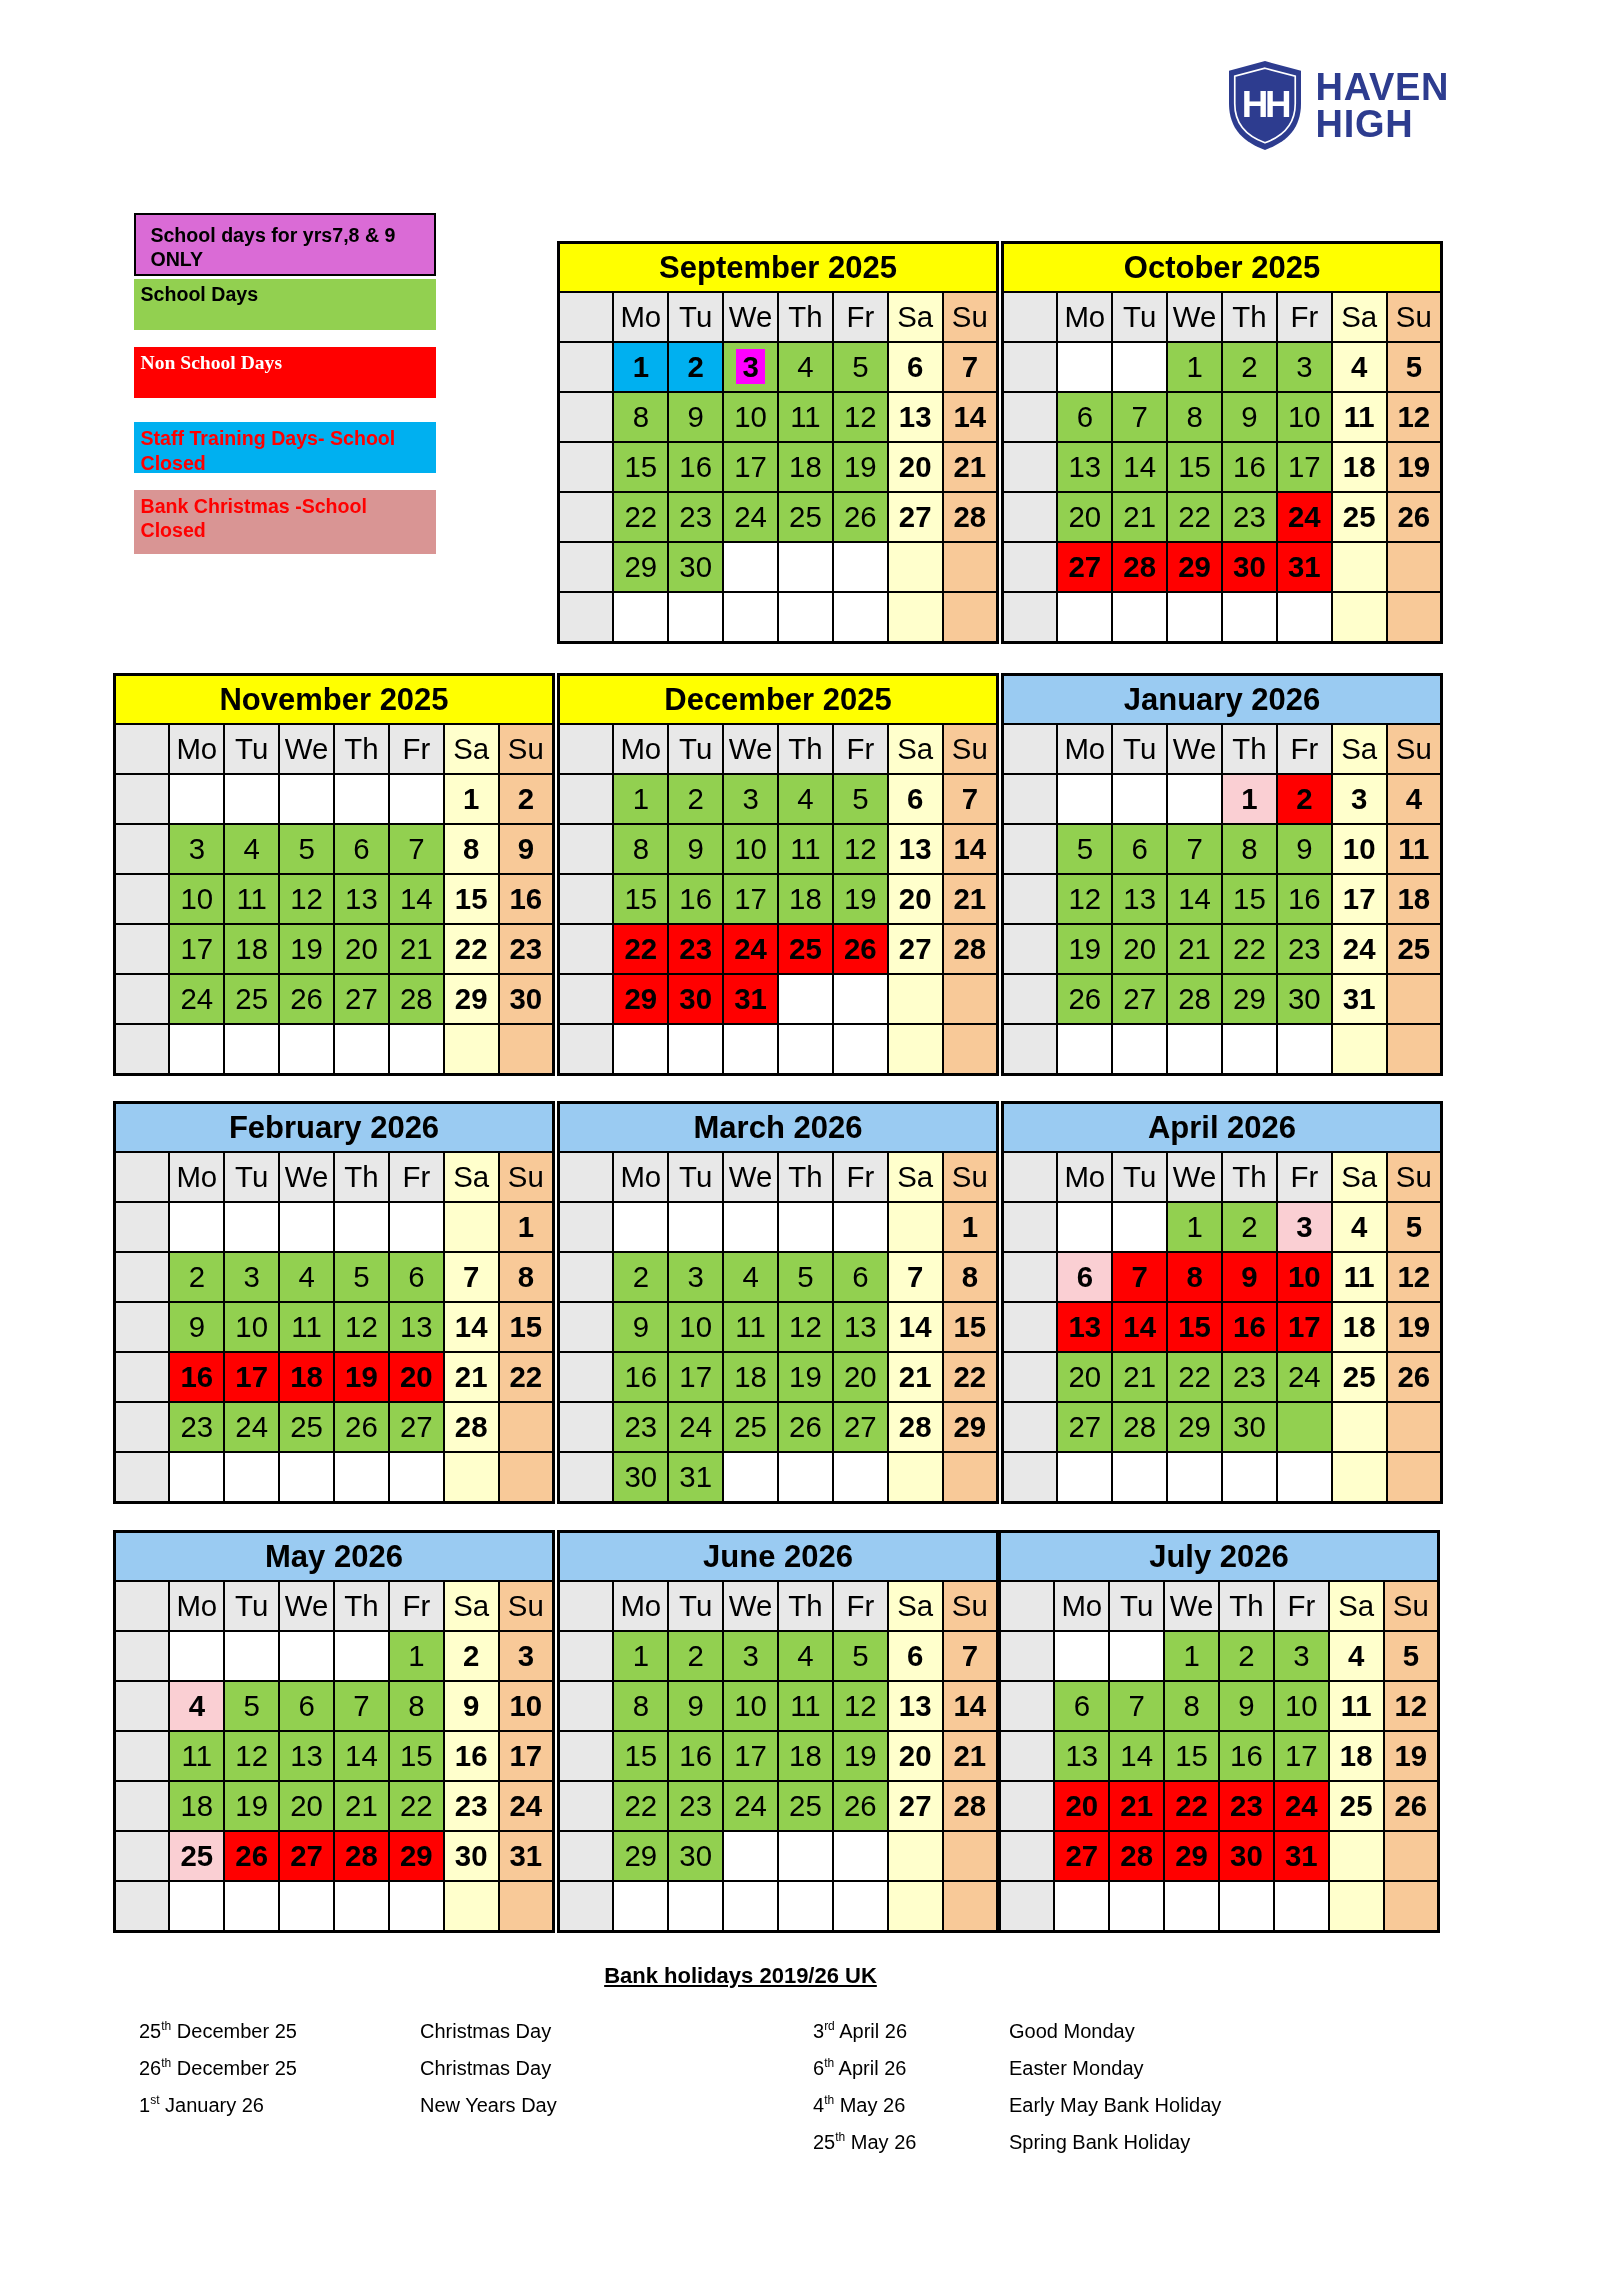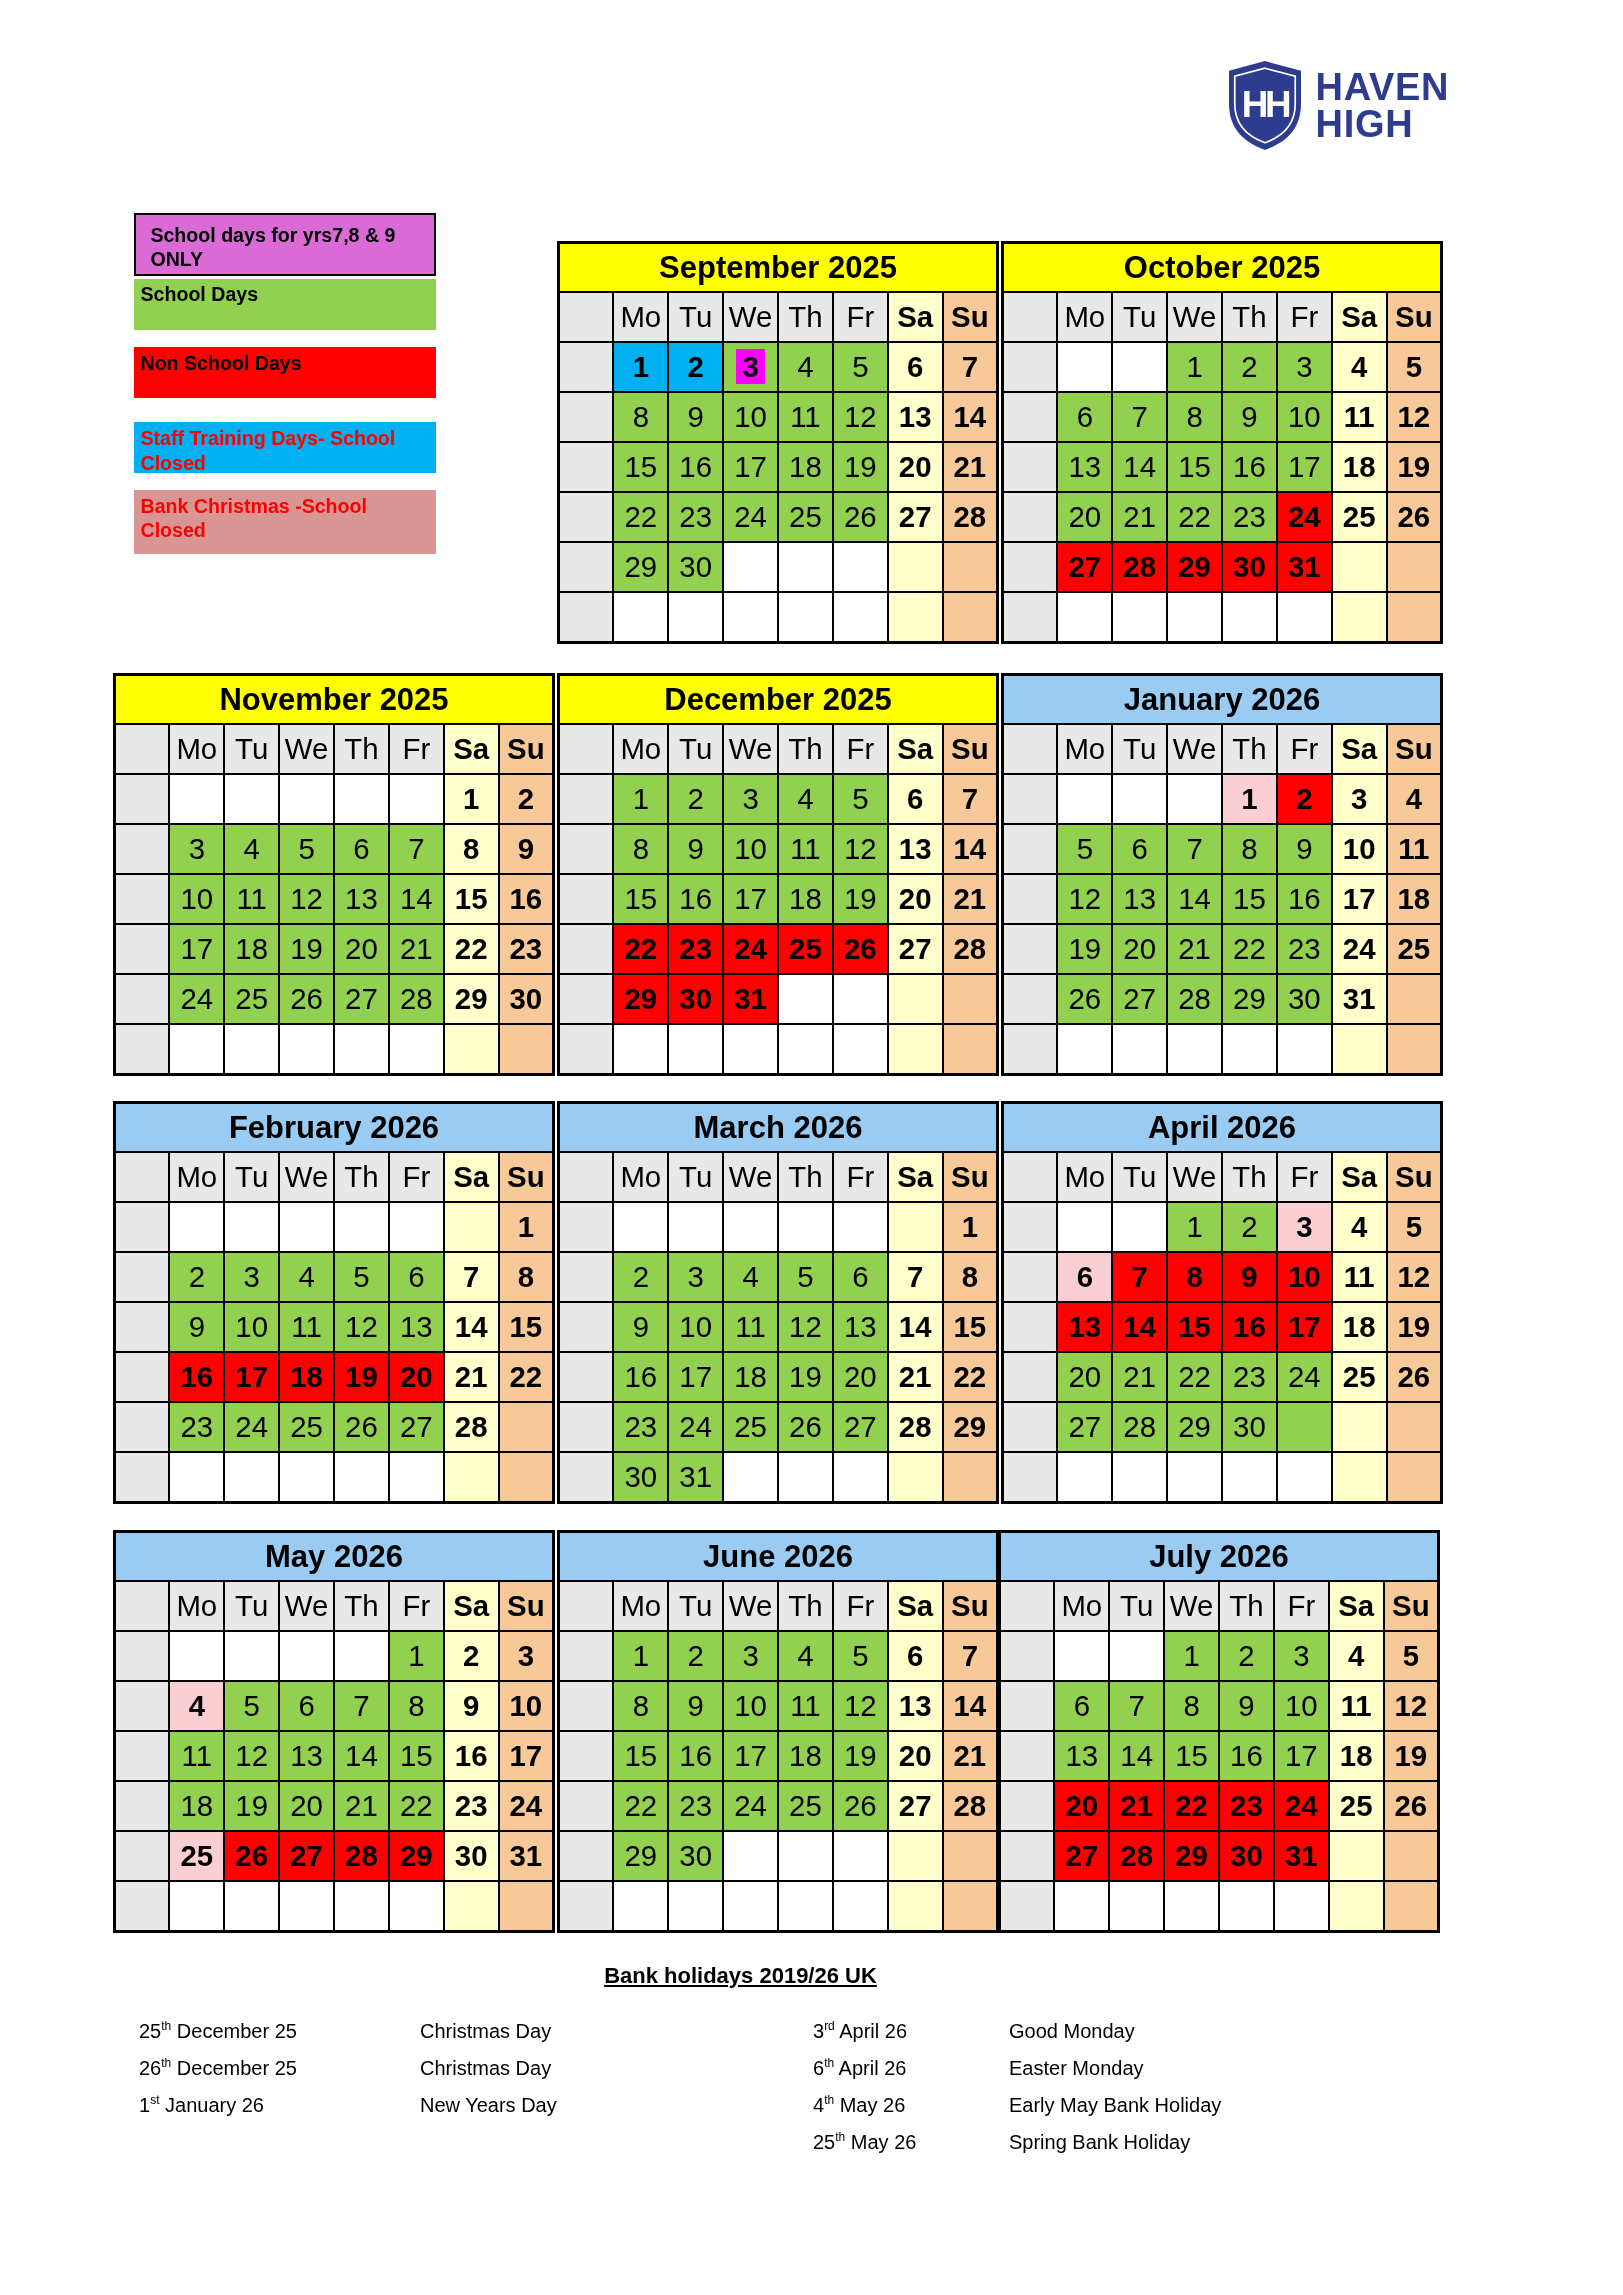--- a/index.html
+++ b/index.html
@@ -18,21 +18,21 @@
   .legend-item:nth-child(3){height:51px;margin-bottom:24px;}
   .legend-item:nth-child(4){height:51px;margin-bottom:16.4px;}
   .legend-item:nth-child(5){height:64px;}
 
   
   table.month{position:absolute;border-collapse:collapse;table-layout:fixed;width:442px;border:3.3px solid #000;}
   table.month td{border:2px solid #000;height:48px;text-align:center;vertical-align:middle;
     font-size:29.4px;padding:0;color:#000;overflow:hidden;}
   table.month td.title{height:47px;font-weight:bold;font-size:31px;}
   .hdr td{font-weight:normal;font-size:30px;}
-  .hdr td.c-s,.hdr td.c-u{font-weight:bold;margin-top:40px;}
+  .hdr td.c-s,.hdr td.c-u{font-weight:normal;margin-top:40px;}
   .c-w{background:#ffffff;}
   .c-0{background:var(--header_gray);}
   .c-h{background:var(--header_gray);}
   .c-g{background:var(--school);}
   .c-r{background:var(--nonschool);font-weight:bold;}
   .c-b{background:var(--training);color:var(--nonschool);font-weight:bold;}
   .c-p{background:var(--bank);color:var(--nonschool);font-weight:bold;}
   .c-s{background:var(--saturday);font-weight:bold;}
   .c-u{background:var(--sunday);font-weight:bold;}
   .hl{background:var(--yr789_highlight);font-weight:bold;padding:1.3px 5.9px;}
@@ -57,21 +57,21 @@
     </svg>
     <div class="logo-text">
       <div>HAVEN</div>
       <div>HIGH</div>
     </div>
   </div>
 
   <div class="legend" id="legend">
       <div class="legend-item" style="background: rgb(218, 107, 214); color: rgb(0, 0, 0);">School days for yrs7,8 &amp; 9 ONLY</div>
       <div class="legend-item" style="background: rgb(146, 208, 80); color: rgb(0, 0, 0);">School Days</div>
-      <div class="legend-item" style="background: rgb(255, 0, 0); color: #000000;">Non School Days</div>
+      <div class="legend-item" style="background: rgb(255, 0, 0); color: #ffffff; font-family: Liberation Serif, serif;">Non School Days</div>
       <div class="legend-item" style="background: rgb(0, 176, 240); color: rgb(255, 0, 0);">Staff Training Days- School Closed</div>
       <div class="legend-item" style="background: rgb(217, 149, 148); color: rgb(255, 0, 0);">Bank Christmas -School Closed</div>
     </div>
 
   <div id="months">
       <table class="month" style="left: 557px; top: 241px;">
         <tbody>
           <tr>
             <td colspan="8" class="title" style="background: rgb(255, 255, 0);">September 2025</td>
           </tr>

